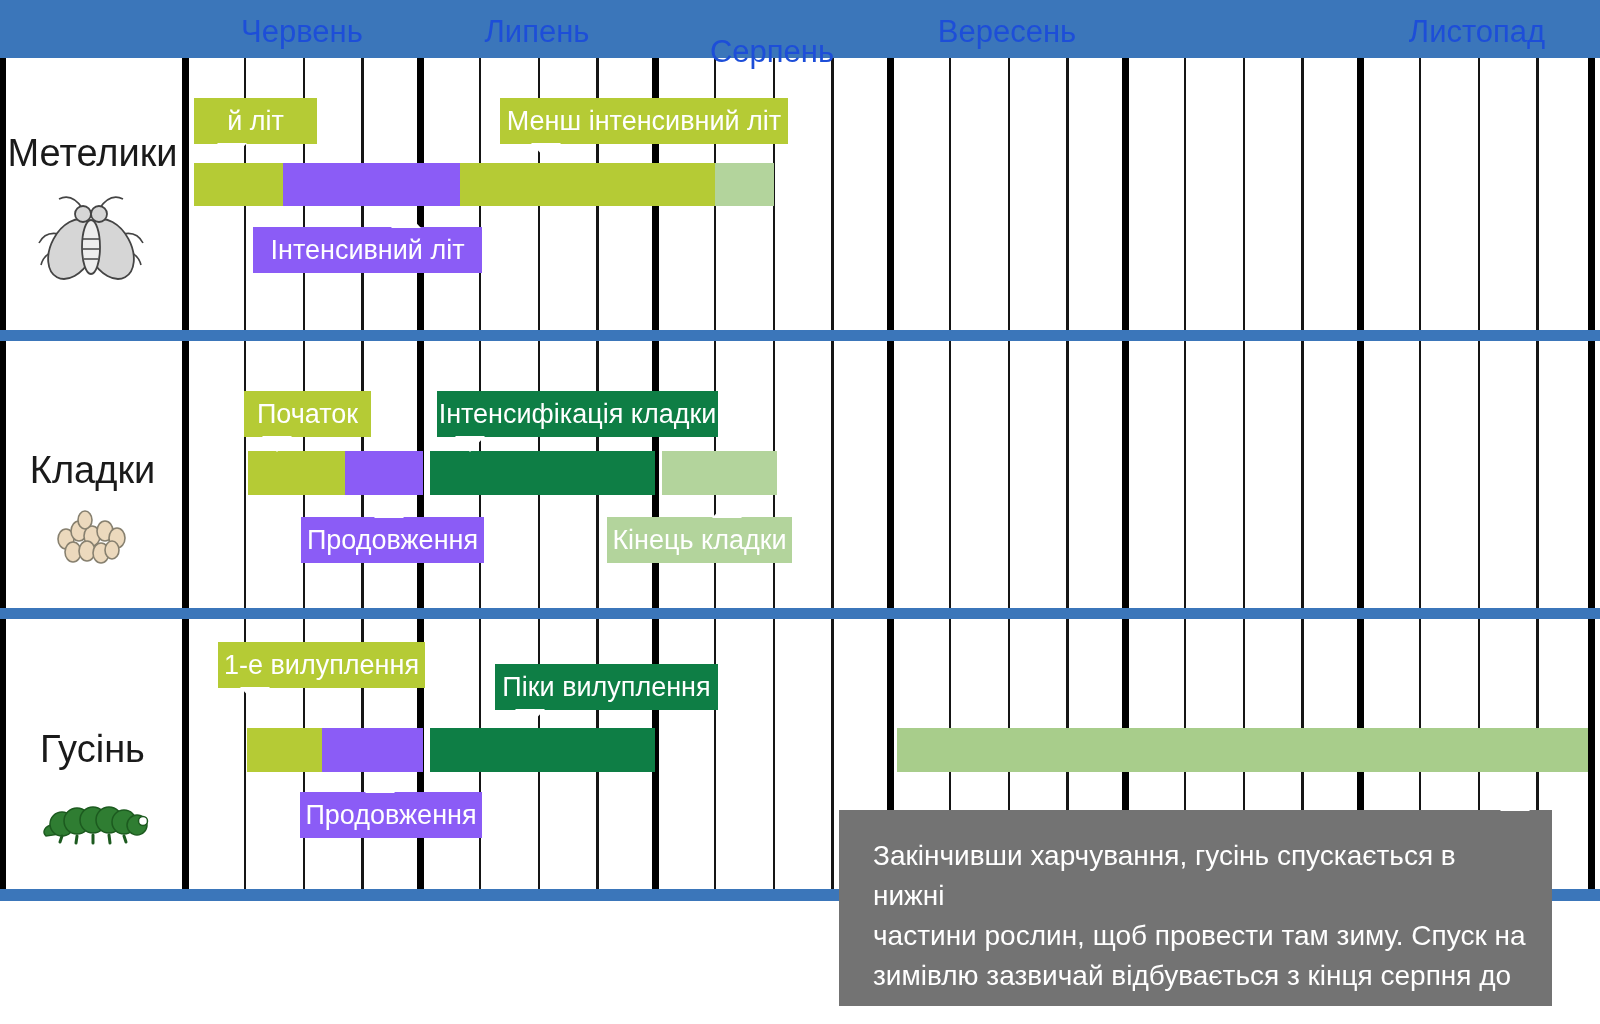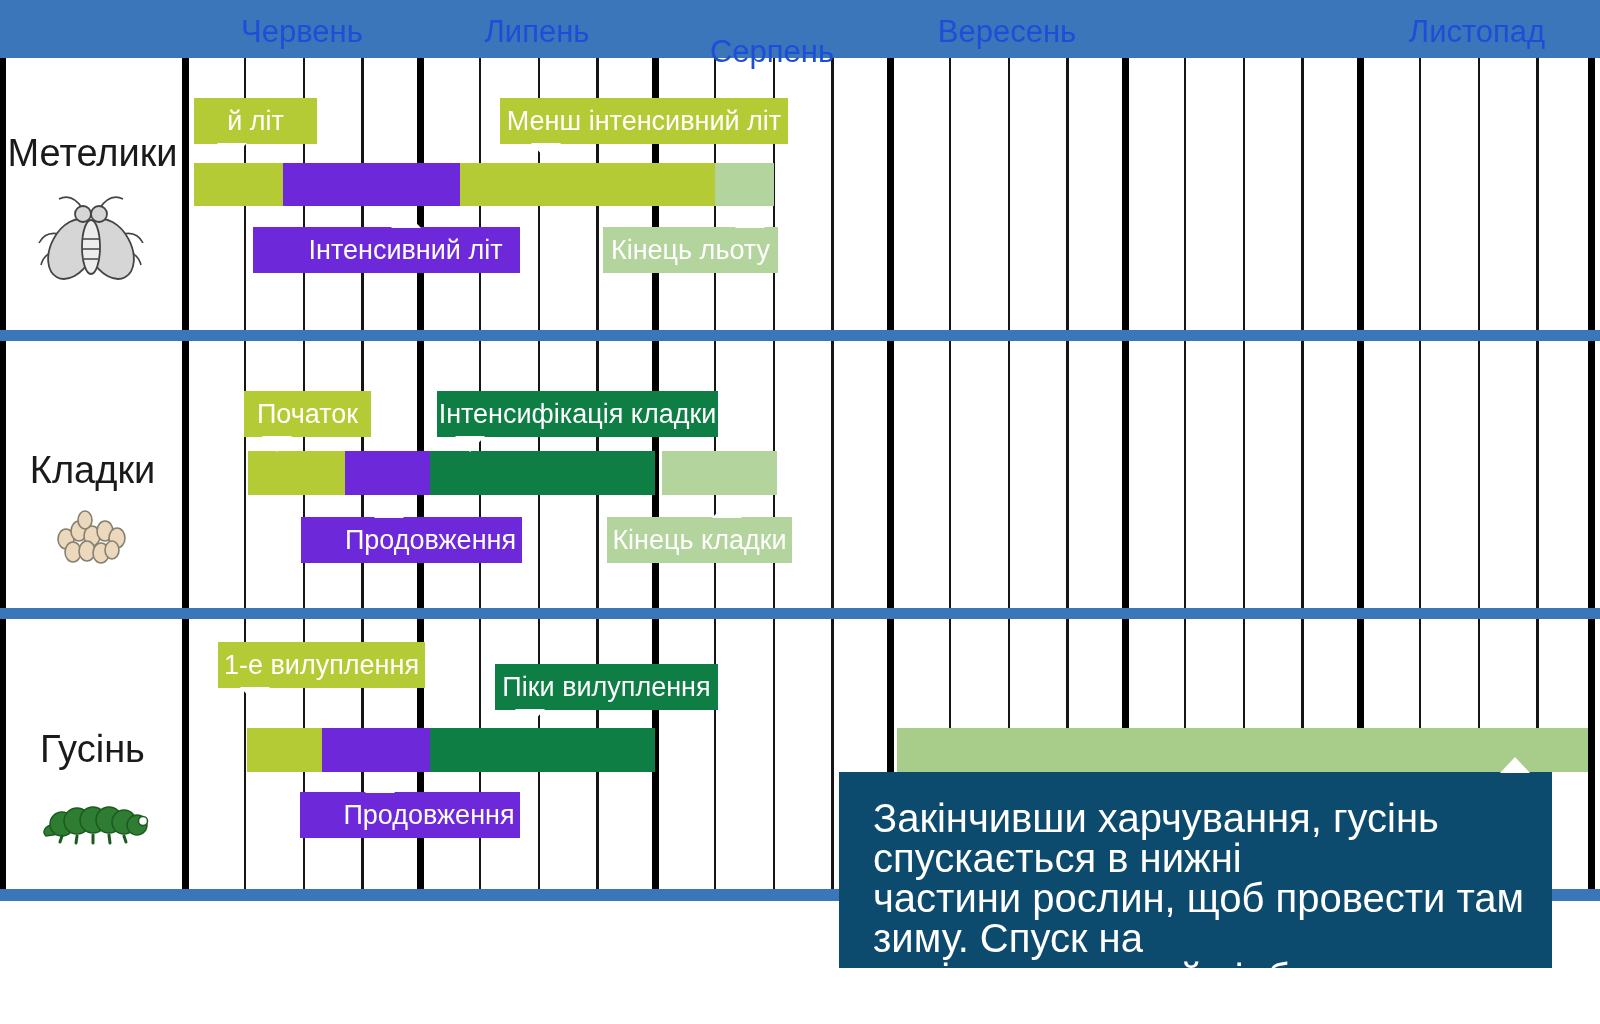--- a/index.html
+++ b/index.html
@@ -20,27 +20,27 @@
   .leftborder{position:absolute;left:0;top:58px;width:6px;height:831px;background:#000;z-index:2;}
   
   .seg{position:absolute;z-index:2;}
   
   .callout{position:absolute;height:46px;z-index:4;color:#fff;font-size:27px;line-height:46px;
            text-align:center;white-space:nowrap;}
   .ptr{position:absolute;width:0;height:0;border-left:15px solid transparent;border-right:15px solid transparent;}
   .ptr.down{bottom:-15px;border-top:16px solid;}
   .ptr.up{top:-15px;border-bottom:16px solid;}
   .yg{background:#b5cb35;}      .ptr-yg{border-top-color:#b5cb35;border-bottom-color:#b5cb35;}
-  .g{background:#6d28d9;padding-left:38px;}       .ptr-g{border-top-color:#55b04c;border-bottom-color:#55b04c;}
+  .g{background:#8b5cf6;}       .ptr-g{border-top-color:#55b04c;border-bottom-color:#55b04c;}
   .dg{background:#0e7e45;}      .ptr-dg{border-top-color:#0e7e45;border-bottom-color:#0e7e45;}
   .lgc{background:#b3d49c;}     .ptr-lgc{border-top-color:#b3d49c;border-bottom-color:#b3d49c;}
   .lgb{background:#a8cd8b;}     .ptr-lgb{border-top-color:#a8cd8b;border-bottom-color:#a8cd8b;}
   
-  #notebox{position:absolute;left:839px;top:772px;width:713px;height:196px;background:#0c4a6e;
-           z-index:5;color:#ffffff;font-size:40px;line-height:40px;padding:26px 24px 0 34px;
+  #notebox{position:absolute;left:839px;top:810px;width:713px;height:196px;background:#737373;
+           z-index:5;color:#ffffff;font-size:28px;line-height:40px;padding:26px 24px 0 34px;
            box-sizing:border-box;}
   .icon{position:absolute;z-index:2;}
 </style>
 </head>
 <body>
 
 <div id="stage">
 
   <div class="band" style="top:58px;height:272px;">
       <div class="vthick" style="left: -3.5px;"></div>
@@ -158,24 +158,20 @@
     <div class="ptr down ptr-yg" style="left:23px;"></div>
   </div>
   <div class="callout yg" style="left:460px;top:98px;width:288px;margin-left:40px;">
     <span>Менш інтенсивний літ</span>
     <div class="ptr down ptr-yg" style="left:31px;"></div>
   </div>
   <div class="callout g" style="left:253px;top:227px;width:229px;">
     <span>Інтенсивний літ</span>
     <div class="ptr up ptr-g" style="left:138px;"></div>
   </div>
-  <div class="callout lgc" style="left:603px;top:227px;width:175px;">
-    <span>Кінець льоту</span>
-    <div class="ptr up ptr-lgc" style="left:132px;"></div>
-  </div>
 
   <div class="callout yg" style="left:244px;top:391px;width:127px;">
     <span>Початок</span>
     <div class="ptr down ptr-yg" style="left:18px;"></div>
   </div>
   <div class="callout dg" style="left:437px;top:391px;width:281px;">
     <span>Інтенсифікація кладки</span>
     <div class="ptr down ptr-dg" style="left:18px;"></div>
   </div>
   <div class="callout g" style="left:301px;top:517px;width:183px;">

